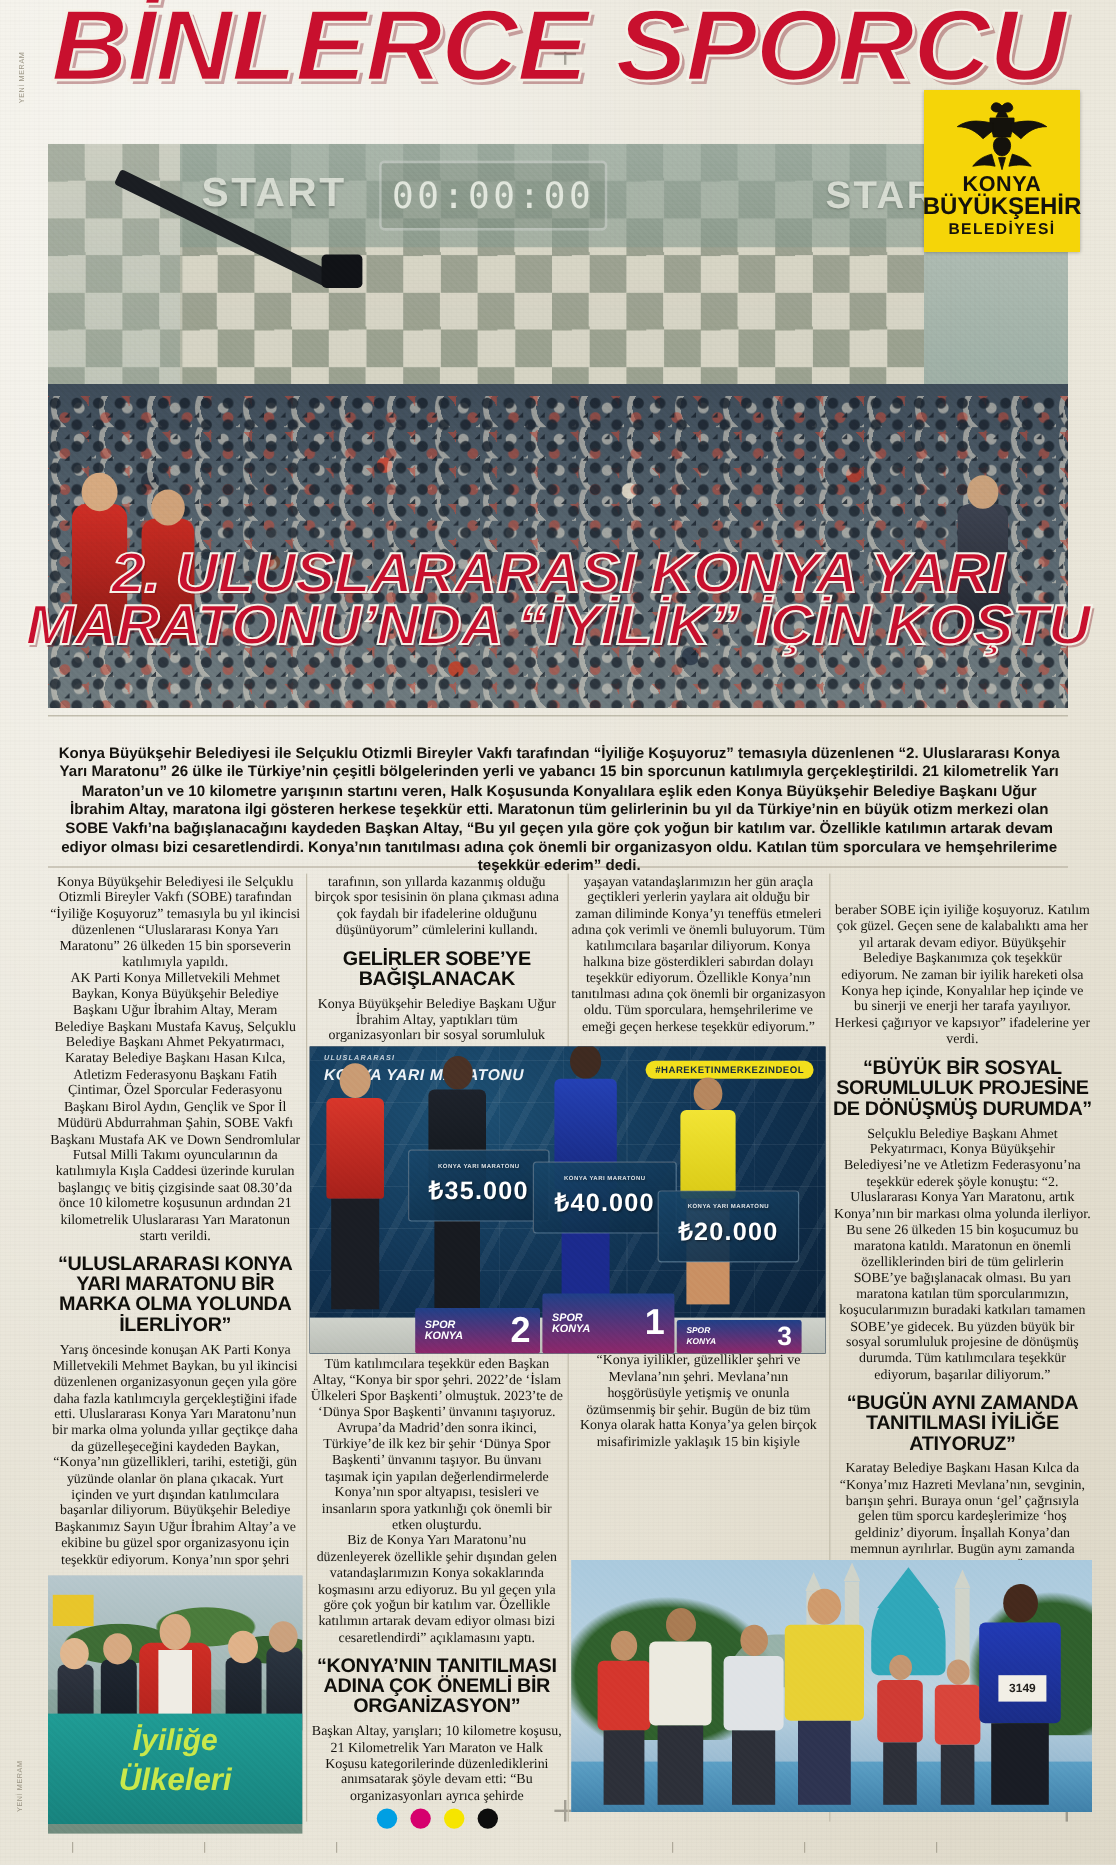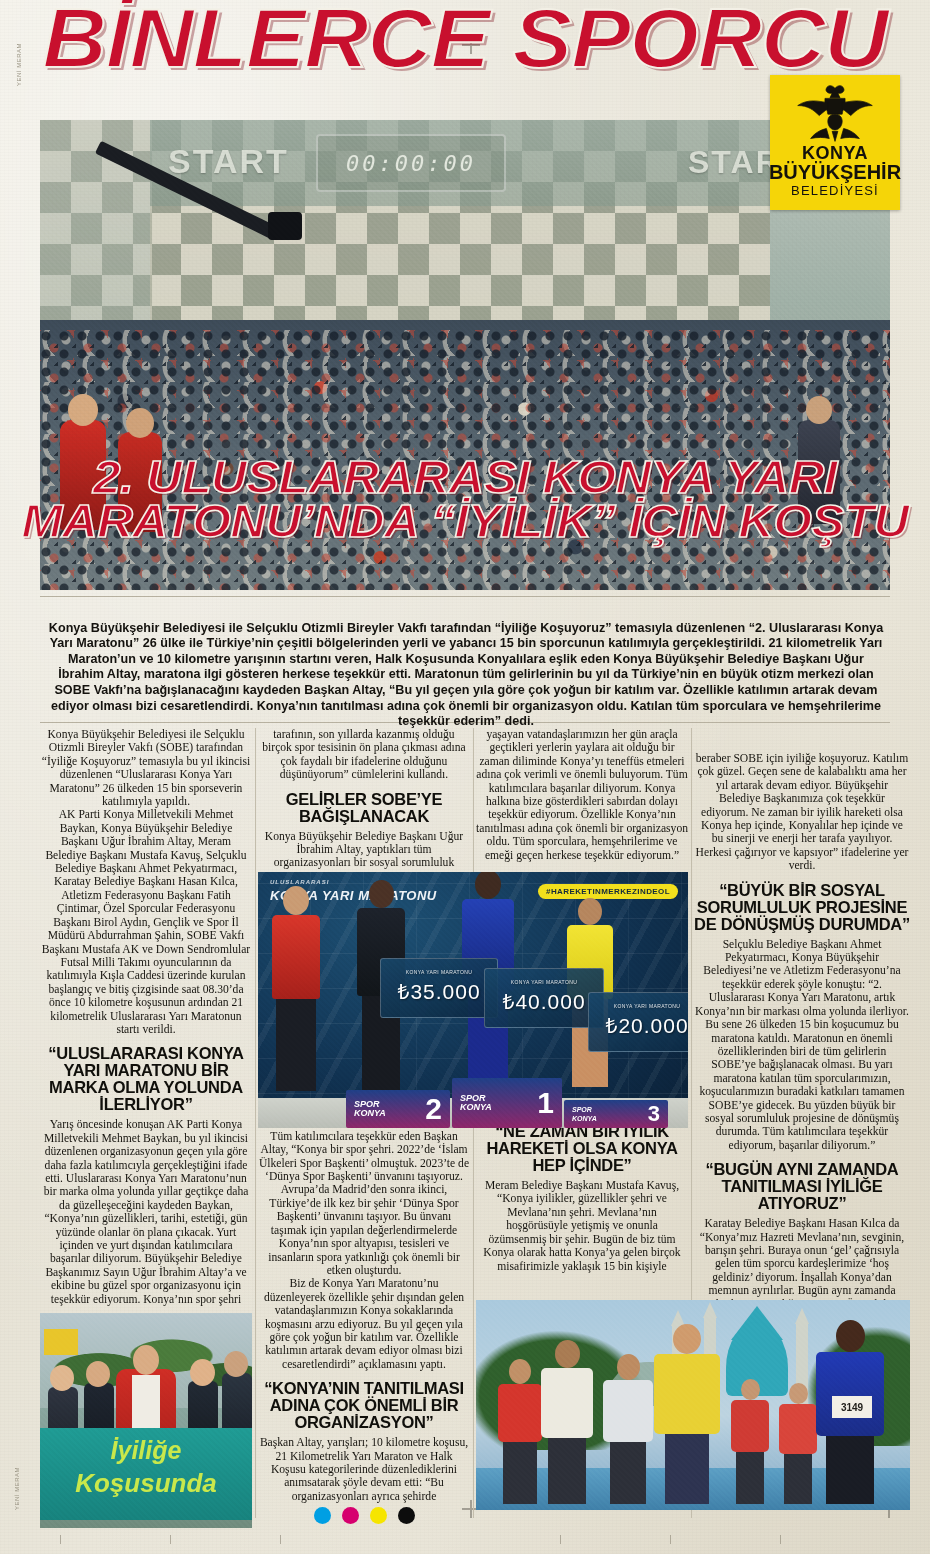--- a/index.html
+++ b/index.html
@@ -41,21 +41,21 @@
 
   
   #heroSky{position:absolute;inset:0;background:linear-gradient(180deg,#b9c3bb 0%,#9fb0a6 40%,#8d9c92 100%);}
   .checker{position:absolute;background-image:
       repeating-conic-gradient(#d9d6c6 0% 25%, #9aa08e 0% 50%);
       background-size:62px 62px;opacity:.95;}
   .archtext{position:absolute;font-family:"Liberation Sans",sans-serif;font-weight:700;
      color:#d7dcd2;letter-spacing:2px;text-shadow:0 1px 2px rgba(0,0,0,.25);}
   .timerbox{position:absolute;border:2px solid rgba(255,255,255,.35);border-radius:4px;
      background:rgba(120,134,120,.35);display:flex;align-items:center;justify-content:center;}
-  .timerbox span{font-family:"DejaVu Sans Mono",monospace;color:#e3e8de;font-size:22px;letter-spacing:3px;font-style:italic;}
+  .timerbox span{font-family:"DejaVu Sans Mono",monospace;color:#e3e8de;font-size:30px;letter-spacing:3px;}
   .crowd{position:absolute;
      background-image:
        radial-gradient(circle at 10% 30%, #2b3542 0 7px, transparent 8px),
        radial-gradient(circle at 22% 55%, #6b4a3a 0 6px, transparent 7px),
        radial-gradient(circle at 33% 25%, #c24b3a 0 6px, transparent 7px),
        radial-gradient(circle at 45% 62%, #243040 0 7px, transparent 8px),
        radial-gradient(circle at 57% 33%, #d5cfc0 0 6px, transparent 7px),
        radial-gradient(circle at 68% 58%, #3b4a5c 0 7px, transparent 8px),
        radial-gradient(circle at 79% 28%, #a83c30 0 6px, transparent 7px),
        radial-gradient(circle at 90% 60%, #2e3a48 0 7px, transparent 8px),
@@ -96,21 +96,21 @@
     transform:scaleX(1.05);
   }
 
   
   #badge{position:absolute;right:30px;top:75px;width:130px;height:135px;background:#f5d508;
      z-index:7;display:flex;flex-direction:column;align-items:center;justify-content:flex-start;
      padding-top:6px;box-sizing:border-box;box-shadow:0 1px 3px rgba(0,0,0,.3);}
   #badge .eagle{width:86px;height:62px;}
   #badge .bl1{font-family:"Liberation Sans",sans-serif;font-weight:700;font-size:18px;color:#14120c;letter-spacing:.5px;line-height:1;margin-top:1px;}
   #badge .bl2{font-family:"Liberation Sans",sans-serif;font-weight:700;font-size:20px;color:#14120c;letter-spacing:0px;line-height:1.05;}
-  #badge .bl3{font-family:"Liberation Sans",sans-serif;font-weight:400;font-size:13px;color:#14120c;letter-spacing:1.2px;line-height:1.2;}
+  #badge .bl3{font-family:"Liberation Sans",sans-serif;font-weight:700;font-size:13px;color:#14120c;letter-spacing:1.2px;line-height:1.2;}
 
   
   #lead{position:absolute;left:48px;top:608px;width:836px;z-index:5;
      font-family:"Liberation Sans",sans-serif;font-size:12.6px;line-height:15.6px;
      text-align:center;color:#14120e;font-weight:600;}
   #rule-lead{position:absolute;left:40px;top:596px;width:850px;height:1px;background:#b9b3a2;}
   #rule-lead2{position:absolute;left:40px;top:722px;width:850px;height:1px;background:#b9b3a2;}
 
   
   #cols{position:absolute;left:40px;top:728px;width:874px;height:790px;z-index:5;}
@@ -143,24 +143,24 @@
   #podium .brand{position:absolute;left:12px;top:4px;font-family:"Liberation Sans",sans-serif;
     font-weight:700;font-style:italic;color:#eef3f7;font-size:13px;line-height:13px;letter-spacing:.5px;text-align:left;}
   #podium .brand small{display:block;font-size:6px;font-weight:700;letter-spacing:1px;opacity:.8;}
   #podium .hashtag{position:absolute;right:10px;top:12px;background:#f2df1c;color:#12283a;
     font-family:"Liberation Sans",sans-serif;font-weight:700;font-size:8px;letter-spacing:.4px;
     padding:3px 8px;border-radius:9px;}
   .runner{position:absolute;bottom:34px;}
   .runner .head{border-radius:50%;margin:0 auto;}
   .runner .torso{margin:0 auto;border-radius:5px 5px 3px 3px;}
   .runner .legs{margin:0 auto;}
-  .check{position:absolute;font-family:"Liberation Sans",sans-serif;font-weight:400;
+  .check{position:absolute;font-family:"Liberation Sans",sans-serif;font-weight:700;
      color:#fff;text-shadow:1px 1px 2px rgba(0,0,0,.5);
      background:linear-gradient(160deg,rgba(24,70,105,.92),rgba(12,40,66,.92));
-     border:1px solid rgba(255,255,255,.25);border-radius:3px;padding:10px 6px 12px;text-align:center;margin-left:40px;}
+     border:1px solid rgba(255,255,255,.25);border-radius:3px;padding:10px 6px 12px;text-align:center;}
   .check .t{font-size:5px;letter-spacing:.4px;opacity:.85;display:block;margin-bottom:2px;}
   .check .amt{font-size:21px;letter-spacing:1px;}
   .block{position:absolute;bottom:0;background:linear-gradient(180deg,#1f3f86,#8d2668);
      border-radius:2px;color:#fff;font-family:"Liberation Sans",sans-serif;font-weight:700;
      display:flex;align-items:center;justify-content:space-between;padding:0 8px;box-sizing:border-box;}
   .block .lbl{font-size:9px;font-style:italic;line-height:9px;text-align:left;}
   .block .num{font-size:30px;line-height:30px;}
   #podium .floor{position:absolute;left:0;right:0;bottom:0;height:30px;background:linear-gradient(180deg,#cfd2cb,#b9bdb5);}
 
   
@@ -302,41 +302,40 @@
         <div style="position:absolute;left:46px;top:48px;width:24px;height:26px;border-radius:50%;background:#d6a880;"></div>
         <div class="manred"></div>
         <div class="manwhite"></div>
         <div class="manhead"></div>
         <div class="kid" style="left:148px;top:68px;height:68px;background:linear-gradient(180deg,#222a34,#161b22);"></div>
         <div style="position:absolute;left:150px;top:46px;width:25px;height:27px;border-radius:50%;background:#dfb188;"></div>
         <div class="kid" style="left:182px;top:60px;height:74px;background:linear-gradient(180deg,#2b3440,#1a2028);"></div>
         <div style="position:absolute;left:184px;top:38px;width:24px;height:26px;border-radius:50%;background:#caa07c;"></div>
         <div class="banner">
           <div class="t1">İyiliğe</div>
-          <div class="t2">Koşusunda</div>
+          <div class="t2">Ülkeleri</div>
         </div>
         <div class="ph-noise"></div>
       </div>
     </div>
 
     <div class="col c2">
       <p class="body">tarafının, son yıllarda kazanmış olduğu birçok spor tesisinin ön plana çıkması adına çok faydalı bir ifadelerine olduğunu düşünüyorum” cümlelerini kullandı.</p>
       <h3 class="sub">GELİRLER SOBE’YE BAĞIŞLANACAK</h3>
       <p class="body">Konya Büyükşehir Belediye Başkanı Uğur İbrahim Altay, yaptıkları tüm organizasyonları bir sosyal sorumluluk</p>
       <div id="c2photoGap"></div>
       <p class="body">Tüm katılımcılara teşekkür eden Başkan Altay, “Konya bir spor şehri. 2022’de ‘İslam Ülkeleri Spor Başkenti’ olmuştuk. 2023’te de ‘Dünya Spor Başkenti’ ünvanını taşıyoruz. Avrupa’da Madrid’den sonra ikinci, Türkiye’de ilk kez bir şehir ‘Dünya Spor Başkenti’ ünvanını taşıyor. Bu ünvanı taşımak için yapılan değerlendirmelerde Konya’nın spor altyapısı, tesisleri ve insanların spora yatkınlığı çok önemli bir etken oluşturdu.</p>
       <p class="body">Biz de Konya Yarı Maratonu’nu düzenleyerek özellikle şehir dışından gelen vatandaşlarımızın Konya sokaklarında koşmasını arzu ediyoruz. Bu yıl geçen yıla göre çok yoğun bir katılım var. Özellikle katılımın artarak devam ediyor olması bizi cesaretlendirdi” açıklamasını yaptı.</p>
       <h3 class="sub">“KONYA’NIN TANITILMASI ADINA ÇOK ÖNEMLİ BİR ORGANİZASYON”</h3>
       <p class="body">Başkan Altay, yarışları; 10 kilometre koşusu, 21 Kilometrelik Yarı Maraton ve Halk Koşusu kategorilerinde düzenlediklerini anımsatarak şöyle devam etti: “Bu organizasyonları ayrıca şehirde</p>
     </div>
 
     <div class="col c3">
       <p class="body">yaşayan vatandaşlarımızın her gün araçla geçtikleri yerlerin yaylara ait olduğu bir zaman diliminde Konya’yı teneffüs etmeleri adına çok verimli ve önemli buluyorum. Tüm katılımcılara başarılar diliyorum. Konya halkına bize gösterdikleri sabırdan dolayı teşekkür ediyorum. Özellikle Konya’nın tanıtılması adına çok önemli bir organizasyon oldu. Tüm sporculara, hemşehrilerime ve emeği geçen herkese teşekkür ediyorum.”</p>
       <div id="c3photoGap"></div>
-      <h3 class="sub">“NE ZAMAN BİR İYİLİK HAREKETİ OLSA KONYA HEP İÇİNDE”</h3>
       <p class="body">Meram Belediye Başkanı Mustafa Kavuş, “Konya iyilikler, güzellikler şehri ve Mevlana’nın şehri. Mevlana’nın hoşgörüsüyle yetişmiş ve onunla özümsenmiş bir şehir. Bugün de biz tüm Konya olarak hatta Konya’ya gelen birçok misafirimizle yaklaşık 15 bin kişiyle</p>
     </div>
 
     <div class="col c4">
       <p class="body">beraber SOBE için iyiliğe koşuyoruz. Katılım çok güzel. Geçen sene de kalabalıktı ama her yıl artarak devam ediyor. Büyükşehir Belediye Başkanımıza çok teşekkür ediyorum. Ne zaman bir iyilik hareketi olsa Konya hep içinde, Konyalılar hep içinde ve bu sinerji ve enerji her tarafa yayılıyor. Herkesi çağırıyor ve kapsıyor” ifadelerine yer verdi.</p>
       <h3 class="sub">“BÜYÜK BİR SOSYAL SORUMLULUK PROJESİNE DE DÖNÜŞMÜŞ DURUMDA”</h3>
       <p class="body">Selçuklu Belediye Başkanı Ahmet Pekyatırmacı, Konya Büyükşehir Belediyesi’ne ve Atletizm Federasyonu’na teşekkür ederek şöyle konuştu: “2. Uluslararası Konya Yarı Maratonu, artık Konya’nın bir markası olma yolunda ilerliyor. Bu sene 26 ülkeden 15 bin koşucumuz bu maratona katıldı. Maratonun en önemli özelliklerinden biri de tüm gelirlerin SOBE’ye bağışlanacak olması. Bu yarı maratona katılan tüm sporcularımızın, koşucularımızın buradaki katkıları tamamen SOBE’ye gidecek. Bu yüzden büyük bir sosyal sorumluluk projesine de dönüşmüş durumda. Tüm katılımcılara teşekkür ediyorum, başarılar diliyorum.”</p>
       <h3 class="sub">“BUGÜN AYNI ZAMANDA TANITILMASI İYİLİĞE ATIYORUZ”</h3>
       <p class="body">Karatay Belediye Başkanı Hasan Kılca da “Konya’mız Hazreti Mevlana’nın, sevginin, barışın şehri. Buraya onun ‘gel’ çağrısıyla gelen tüm sporcu kardeşlerimize ‘hoş geldiniz’ diyorum. İnşallah Konya’dan memnun ayrılırlar. Bugün aynı zamanda adımlarımızı iyiliğe atıyoruz. Önemli bir sosyal sorumluluk projesini de yerine getirmeye çalışıyoruz. Bu organizasyonun gelirleri de otizmli bireyler için Türkiye’de büyük hizmetler yapan SOBE Vakfımıza bağışlanacak. Bu da ayrı bir güzellik. Tüm sporcularımıza başarılar diliyorum” dedi.</p>
     </div>

